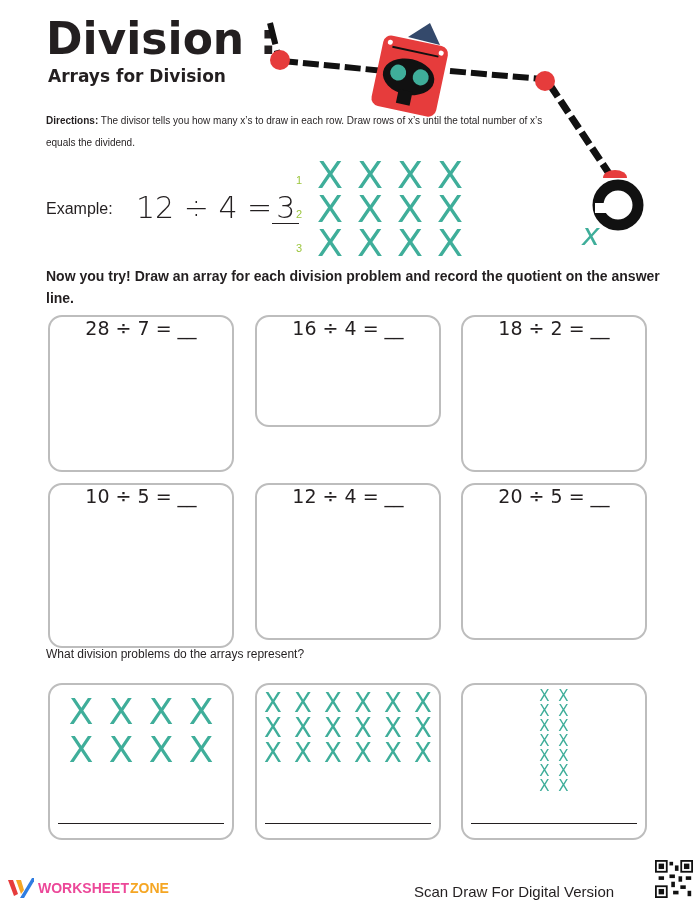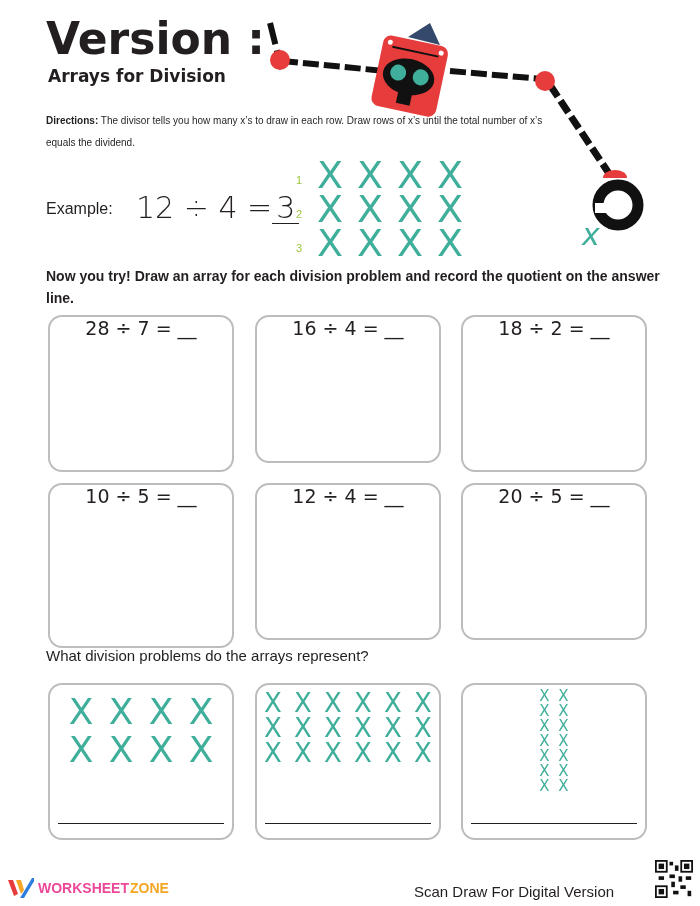--- a/index.html
+++ b/index.html
@@ -13,33 +13,33 @@
   .example-eq{left:136px;top:190px;font-size:30px;font-family:"DejaVu Sans",sans-serif;font-weight:300;}
   .example-ans{display:inline-block;border-bottom:1.5px solid #231f20;padding:0 4px;line-height:30px;}
   .ex-array{left:296px;top:158px;}
   .ex-row{display:flex;align-items:flex-end;height:34px;}
   .ex-num{color:#9bc53d;font-size:11px;width:14px;text-align:left;margin-bottom:6px;}
   .xg{color:#3fae9a;font-family:"DejaVu Sans",sans-serif;}
   .ex-row .xg{font-size:38px;width:40px;text-align:center;line-height:34px;}
   .now{left:46px;top:265px;font-size:14px;line-height:22px;width:620px;font-weight:bold;}
   .box{position:absolute;border:2px solid #bdbdbd;border-radius:14px;width:186px;box-sizing:border-box;background:#fff;}
   .box .eq{font-size:19px;text-align:center;font-family:"DejaVu Sans",sans-serif;}
-  .q{left:46px;top:647px;font-size:15px;text-align:right;}
+  .q{left:46px;top:647px;font-size:12px;text-align:right;}
   .arr{position:absolute;left:0;right:0;display:flex;flex-direction:column;align-items:center;}
   .arr .r{display:flex;}
   .ansline{position:absolute;left:8px;right:8px;bottom:14px;border-bottom:1.5px solid #231f20;}
   .footer-logo{left:8px;top:878px;display:flex;align-items:center;gap:4px;}
   .logo-text{font-size:14px;font-weight:bold;}
   .scan{left:414px;top:883px;font-size:15px;}
   .qr{left:655px;top:860px;width:38px;height:38px;}
 </style>
 </head>
 <body>
 
-<div class="abs title">Version :</div>
+<div class="abs title">Division :</div>
 <div class="abs subtitle">Arrays for Division</div>
 
 <svg class="abs" style="left:260px;top:15px" width="400" height="235">
   <line x1="10" y1="8" x2="18" y2="40" stroke="#111" stroke-width="6" stroke-dasharray="22 6"></line>
   <line x1="22" y1="46" x2="125" y2="56" stroke="#111" stroke-width="6" stroke-dasharray="16 5"></line>
   <line x1="190" y1="56" x2="282" y2="64" stroke="#111" stroke-width="6" stroke-dasharray="16 5"></line>
   <line x1="290" y1="70" x2="350" y2="160" stroke="#111" stroke-width="7" stroke-dasharray="14 5"></line>
   <circle cx="20" cy="45" r="10" fill="#e63c3c"></circle>
   <circle cx="285" cy="66" r="10" fill="#e63c3c"></circle>
   <polygon points="148,22 170,8 180,30" fill="#34496b"></polygon>
@@ -90,21 +90,21 @@
       <span class="xg">X</span>
       <span class="xg">X</span>
   </div>
 </div>
 
 <div class="abs now">Now you try!  Draw an array for each division problem and record the quotient on the answer line.</div>
 
 <div class="box" style="left:48px;top:315px;height:157px;">
     <div class="eq">28 ÷ 7 = __</div>
   </div>
-<div class="box" style="left:255px;top:315px;height:148px;">
+<div class="box" style="left:255px;top:315px;height:112px;">
     <div class="eq">16 ÷ 4 = __</div>
   </div>
 <div class="box" style="left:461px;top:315px;height:157px;">
     <div class="eq">18 ÷ 2 = __</div>
   </div>
 <div class="box" style="left:48px;top:483px;height:165px;">
     <div class="eq">10 ÷ 5 = __</div>
   </div>
 <div class="box" style="left:255px;top:483px;height:157px;">
     <div class="eq">12 ÷ 4 = __</div>

